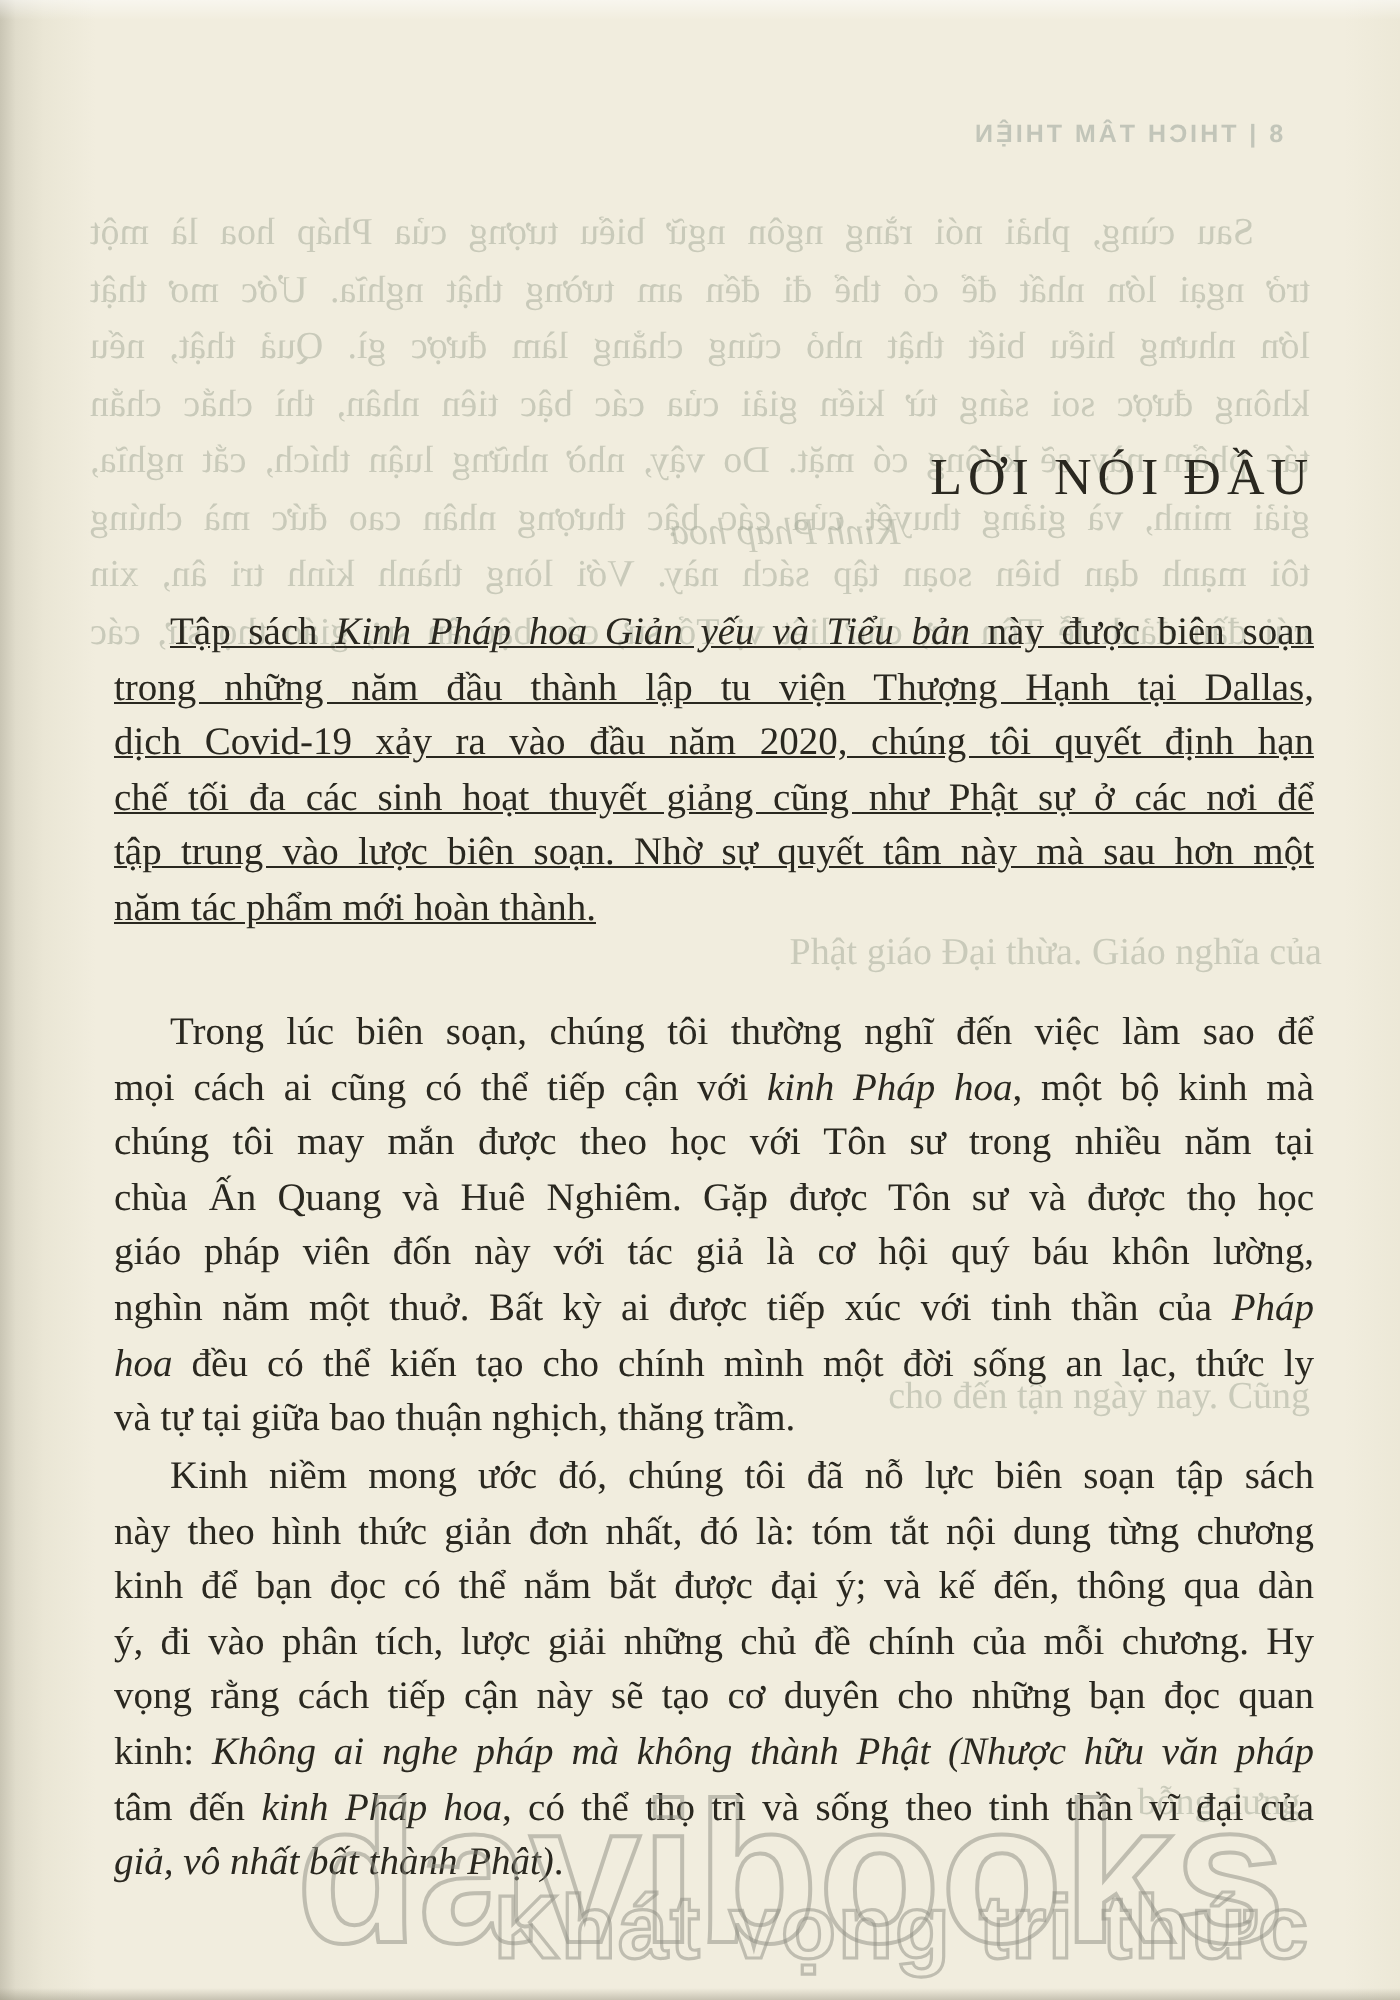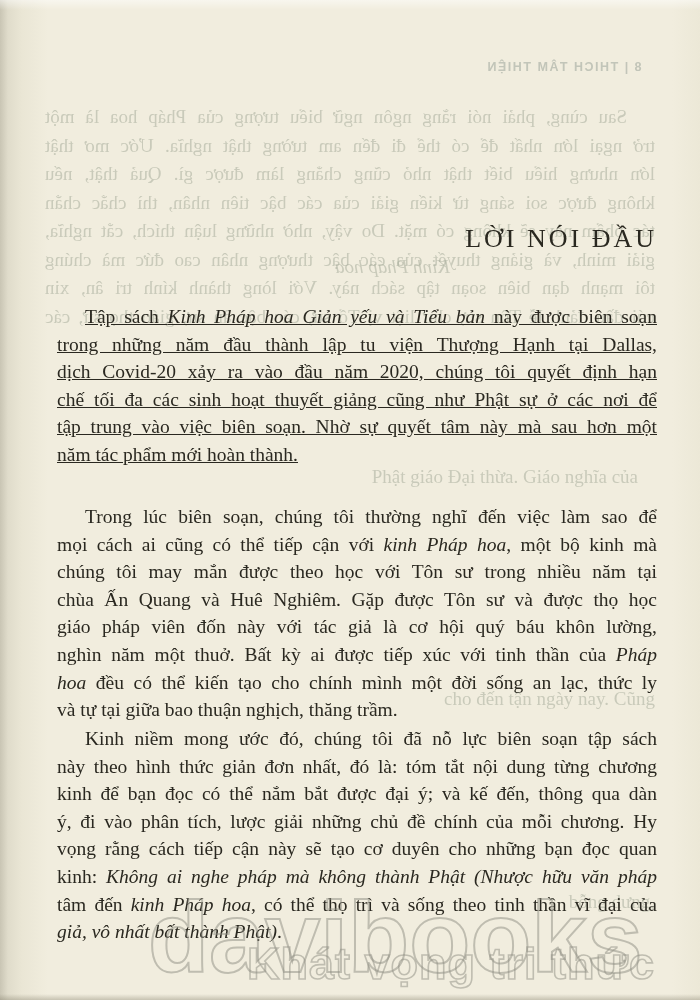--- a/index.html
+++ b/index.html
@@ -76,35 +76,35 @@
         <div class="line">trở ngại lớn nhất để có thể đi đến am tường thật nghĩa. Ước mơ thật</div>
         <div class="line">lớn nhưng hiểu biết thật nhỏ cũng chẳng làm được gì. Quả thật, nếu</div>
         <div class="line">không được soi sáng từ kiến giải của các bậc tiên nhân, thì chắc chắn</div>
         <div class="line">tác phẩm này sẽ không có mặt. Do vậy, nhờ những luận thích, cắt nghĩa,</div>
         <div class="line">giải minh, và giảng thuyết của các bậc thượng nhân cao đức mà chúng</div>
         <div class="line">tôi mạnh dạn biên soạn tập sách này. Với lòng thành kính tri ân, xin</div>
         <div class="line">cúi đầu đảnh lễ Tôn sư, chư liệt vị Tổ sư, các bậc ân sư, giáo thọ sư, các</div>
       </div>
     <div id="bleed-frags">
         <div class="bleed-frag mirrored italic" style="top: 256px; left: 335px;">Kinh Pháp hoa</div>
-        <div class="bleed-frag" style="top: 466px; right: 62px;">Phật giáo Đại thừa. Giáo nghĩa của</div>
+        <div class="bleed-frag" style="top: 466px; right: 39px;">Phật giáo Đại thừa. Giáo nghĩa của</div>
         <div class="bleed-frag" style="top: 688px; right: 45px;">cho đến tận ngày nay. Cũng</div>
         <div class="bleed-frag" style="top: 891px; right: 45px;">bỗng dưng,</div>
       </div>
   </div>
 
   <h1 class="page-title">LỜI NÓI ĐẦU</h1>
 
   <div class="body-text" id="body-text">
       <div class="para" style="top: 303px; text-decoration: underline;">
         <div class="line first"><span>Tập sách </span><em>Kinh Pháp hoa Giản yếu và Tiểu bản</em><span> này được biên soạn</span></div>
         <div class="line"><span>trong những năm đầu thành lập tu viện Thượng Hạnh tại Dallas,</span></div>
-        <div class="line"><span>dịch Covid-20 xảy ra vào đầu năm 2020, chúng tôi quyết định hạn</span></div>
+        <div class="line"><span>dịch Covid-19 xảy ra vào đầu năm 2020, chúng tôi quyết định hạn</span></div>
         <div class="line"><span>chế tối đa các sinh hoạt thuyết giảng cũng như Phật sự ở các nơi để</span></div>
-        <div class="line"><span>tập trung vào việc biên soạn. Nhờ sự quyết tâm này mà sau hơn một</span></div>
+        <div class="line"><span>tập trung vào lược biên soạn. Nhờ sự quyết tâm này mà sau hơn một</span></div>
         <div class="line last"><span>năm tác phẩm mới hoàn thành.</span></div>
       </div>
       <div class="para" style="top: 503px;">
         <div class="line first"><span>Trong lúc biên soạn, chúng tôi thường nghĩ đến việc làm sao để</span></div>
         <div class="line"><span>mọi cách ai cũng có thể tiếp cận với </span><em>kinh Pháp hoa</em><span>, một bộ kinh mà</span></div>
         <div class="line"><span>chúng tôi may mắn được theo học với Tôn sư trong nhiều năm tại</span></div>
         <div class="line"><span>chùa Ấn Quang và Huê Nghiêm. Gặp được Tôn sư và được thọ học</span></div>
         <div class="line"><span>giáo pháp viên đốn này với tác giả là cơ hội quý báu khôn lường,</span></div>
         <div class="line"><span>nghìn năm một thuở. Bất kỳ ai được tiếp xúc với tinh thần của </span><em>Pháp</em></div>
         <div class="line"><em>hoa</em><span> đều có thể kiến tạo cho chính mình một đời sống an lạc, thức ly</span></div>

